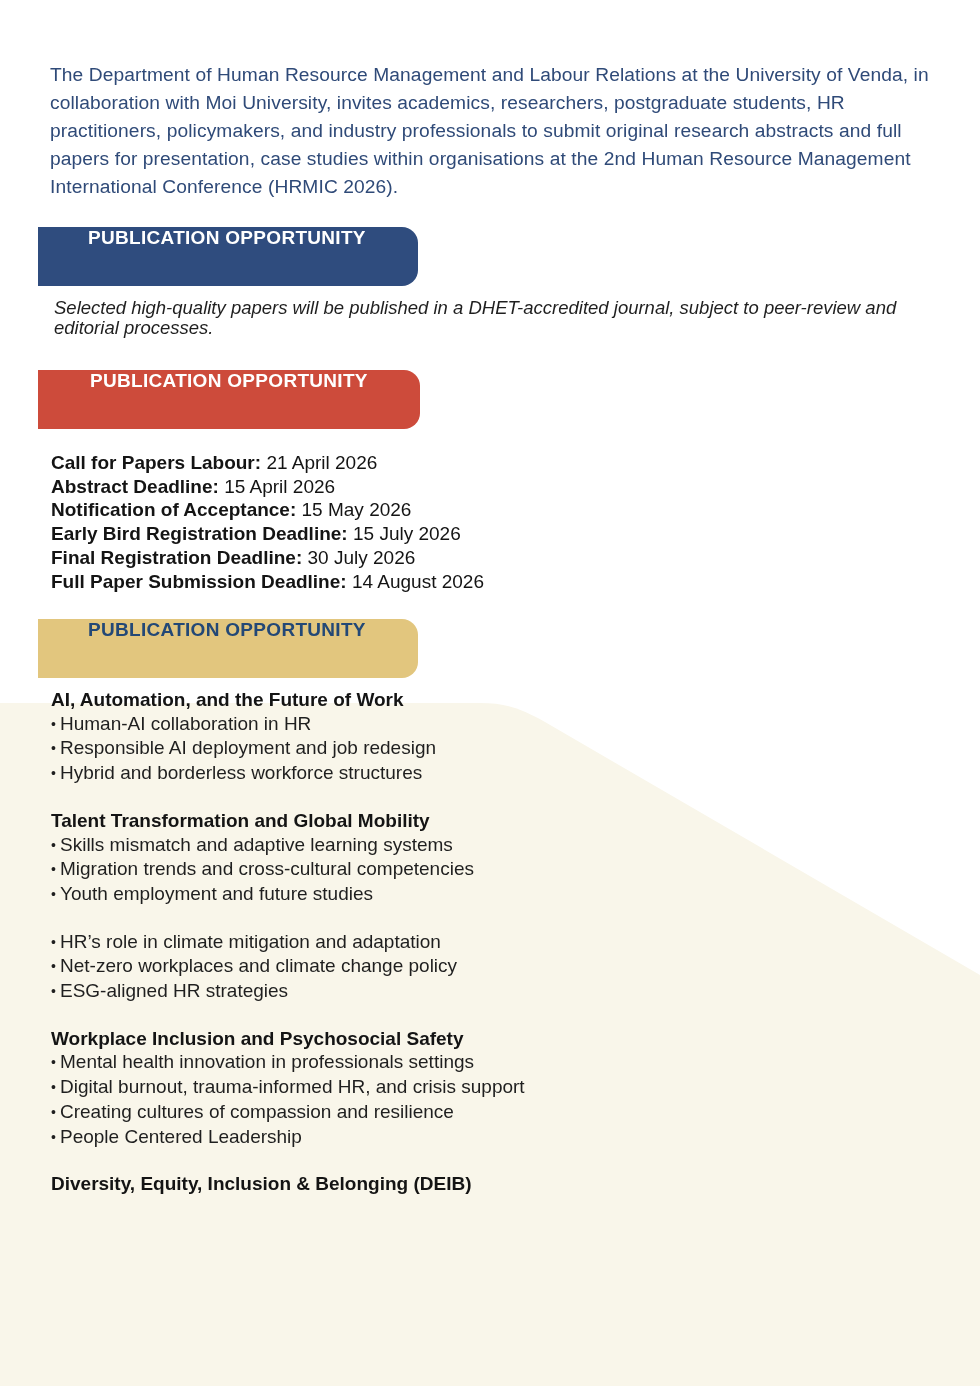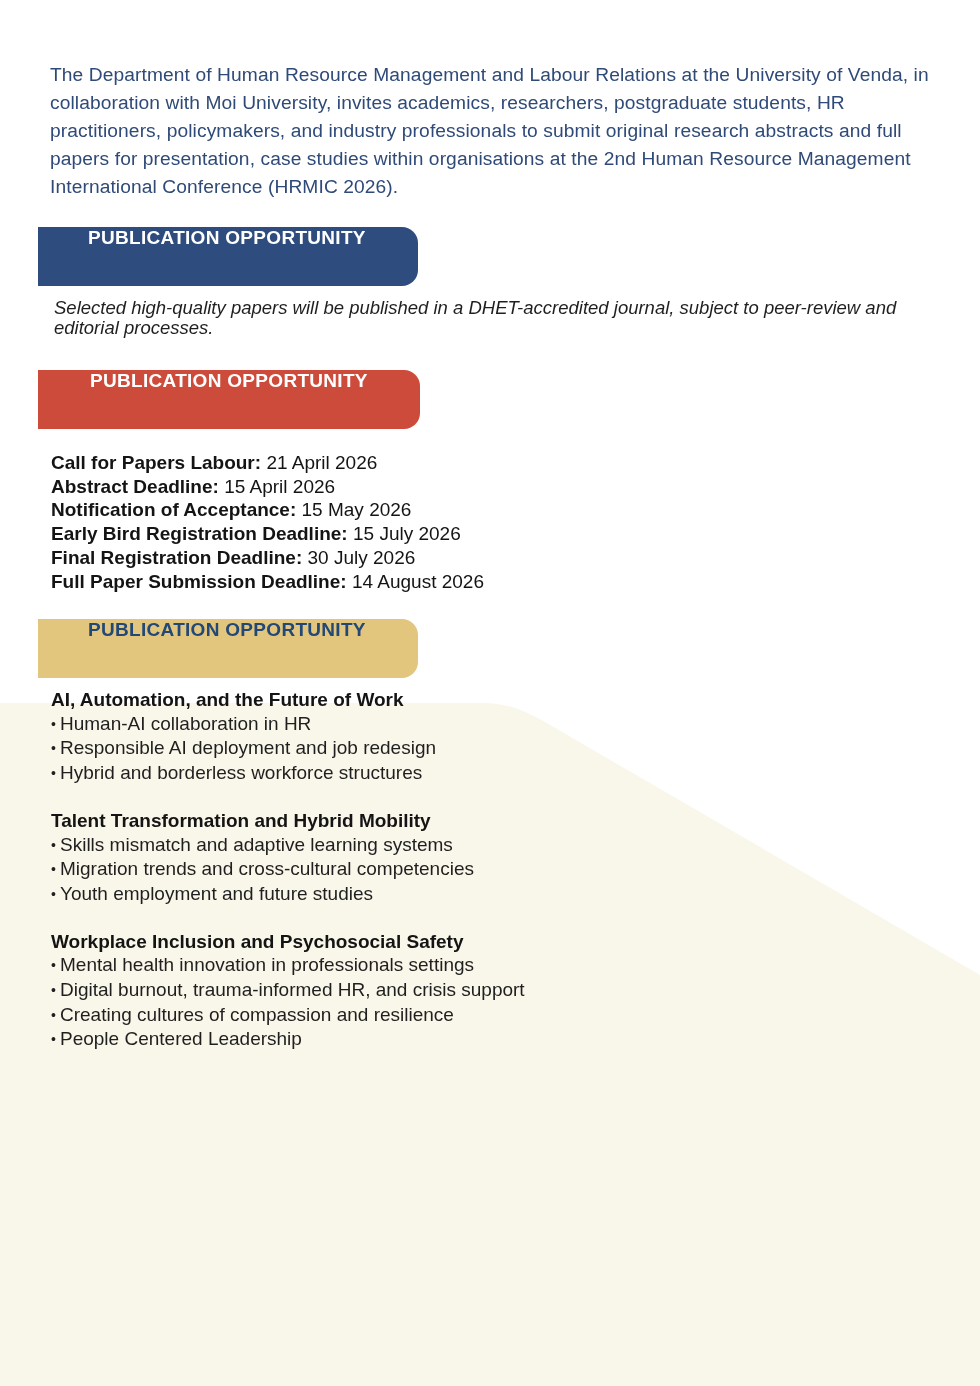--- a/index.html
+++ b/index.html
@@ -84,33 +84,39 @@
 <div class="themes">
   <div class="theme">
     <h3>AI, Automation, and the Future of Work</h3>
     <ul>
       <li><span class="dot">•</span><span>Human-AI collaboration in HR</span></li>
       <li><span class="dot">•</span><span>Responsible AI deployment and job redesign</span></li>
       <li><span class="dot">•</span><span>Hybrid and borderless workforce structures</span></li>
     </ul>
   </div>
   <div class="theme">
-    <h3>Talent Transformation and Hybrid Mobility</h3>
+    <h3>Talent Transformation and Global Mobility</h3>
     <ul>
       <li><span class="dot">•</span><span>Skills mismatch and adaptive learning systems</span></li>
       <li><span class="dot">•</span><span>Migration trends and cross-cultural competencies</span></li>
       <li><span class="dot">•</span><span>Youth employment and future studies</span></li>
     </ul>
   </div>
   <div class="theme">
+    <ul>
+      <li><span class="dot">•</span><span>HR’s role in climate mitigation and adaptation</span></li>
+      <li><span class="dot">•</span><span>Net-zero workplaces and climate change policy</span></li>
+      <li><span class="dot">•</span><span>ESG-aligned HR strategies</span></li>
+    </ul>
   </div>
   <div class="theme">
     <h3>Workplace Inclusion and Psychosocial Safety</h3>
     <ul>
       <li><span class="dot">•</span><span>Mental health innovation in professionals settings</span></li>
       <li><span class="dot">•</span><span>Digital burnout, trauma-informed HR, and crisis support</span></li>
       <li><span class="dot">•</span><span>Creating cultures of compassion and resilience</span></li>
       <li><span class="dot">•</span><span>People Centered Leadership</span></li>
     </ul>
   </div>
   <div class="theme">
+    <h3>Diversity, Equity, Inclusion &amp; Belonging (DEIB)</h3>
   </div>
 </div>
 
 </body></html>

